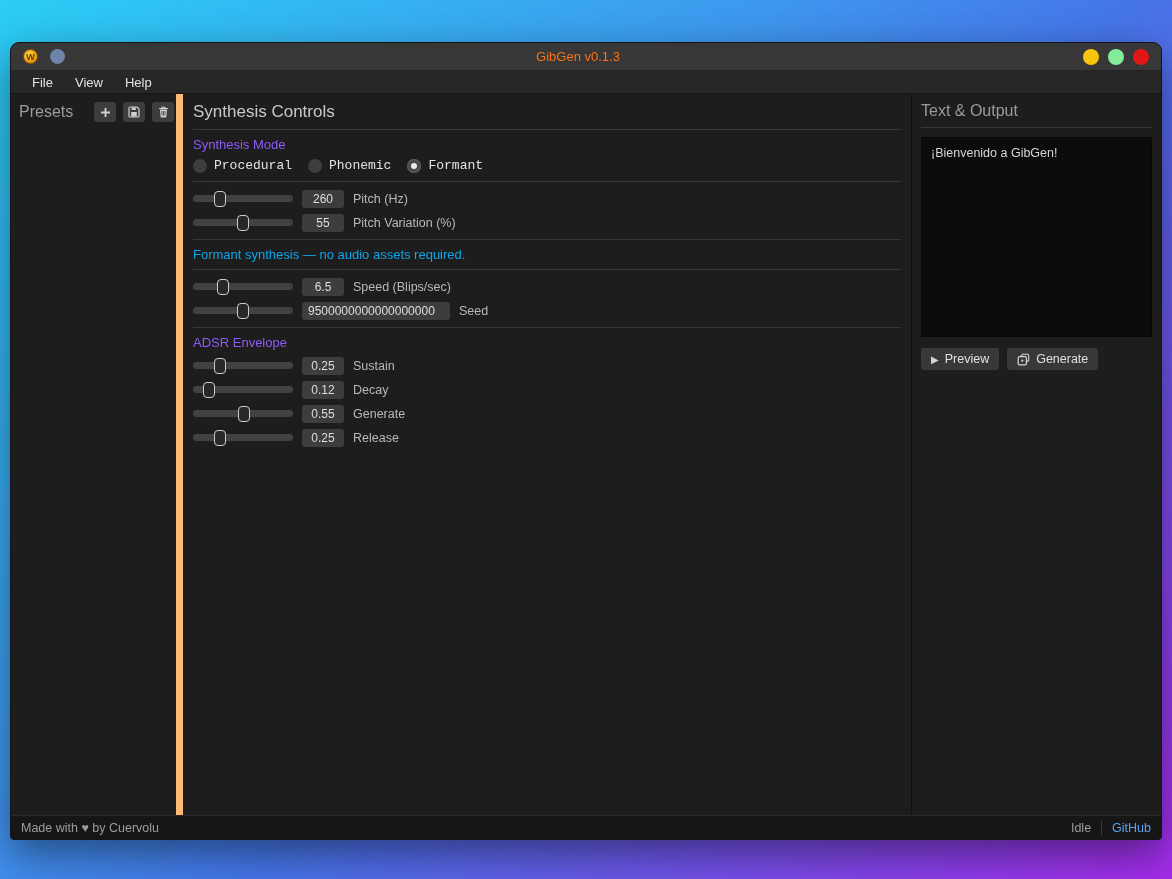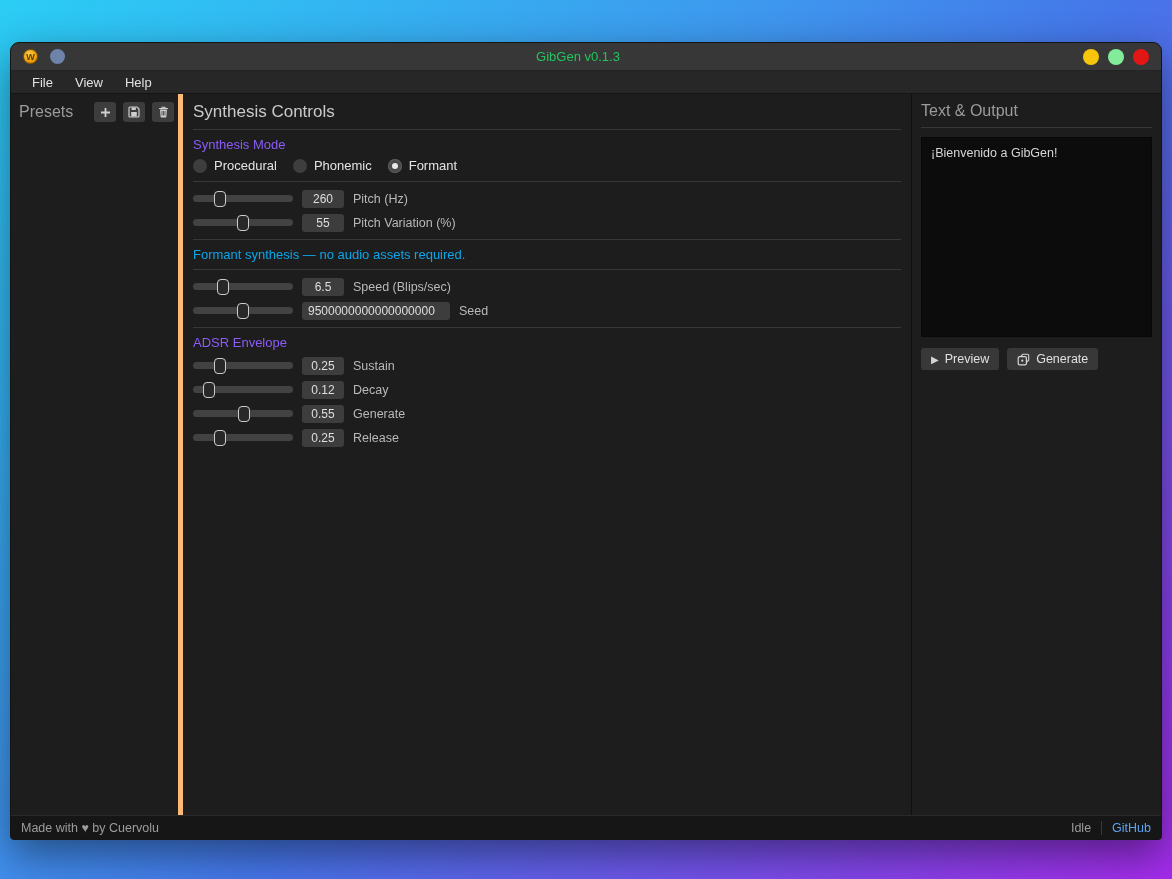--- a/index.html
+++ b/index.html
@@ -22,48 +22,48 @@
     border-bottom: 1px solid #232323;
   }
   .tb-left { display: flex; align-items: center; gap: 12px; padding-left: 12px; z-index: 2; }
   .app-badge { width: 15px; height: 15px; border-radius: 50%;
     background: radial-gradient(circle at 40% 35%, #ffd34d, #e89606 70%, #b36a00);
     border: 1px solid #8a5a00; color: #5c3a00; font-size: 9px; font-weight: bold;
     display: flex; align-items: center; justify-content: center; }
   .dot-badge { width: 15px; height: 15px; border-radius: 50%; background: #6d83a9; }
   .tb-title {
     position: absolute; left: 0; right: 16px; text-align: center;
-    color: #22c55e; font-size: 13px;
+    color: #f97316; font-size: 13px;
   }
   .tb-right { margin-left: auto; display: flex; align-items: center; gap: 9px; padding-right: 12px; z-index: 2; }
   .traffic { width: 16px; height: 16px; border-radius: 50%; }
   
   .menubar {
     height: 23px; flex: 0 0 23px; background: #272727; border-bottom: 1px solid #141414;
     display: flex; align-items: center; padding-left: 12px; gap: 4px;
   }
   .menu-item { color: #e2e2e2; font-size: 13px; padding: 2px 9px; border-radius: 3px; cursor: default; }
   
   .content { flex: 1; display: flex; min-height: 0; background: #1d1d1d; }
-  .panel-left { width: 172px; flex: 0 0 172px; border-right: 5px solid #fdba74; padding: 8px 8px; }
+  .panel-left { width: 172px; flex: 0 0 172px; border-right: 7px solid #fdba74; padding: 8px 8px; }
   .panel-main { flex: 1; padding: 8px 10px; border-right: 1px solid #101010; }
   .panel-right { width: 249px; flex: 0 0 249px; padding: 8px 9px; display: flex; flex-direction: column; }
   .panel-header-row { display: flex; align-items: center; gap: 7px; }
   .panel-title { color: #9b9b9b; font-size: 16px; }
   .panel-title.bright { color: #c9c9c9; font-size: 17px; }
   .hr { border: none; border-top: 1px solid #383838; margin: 7px 0; }
   .tool-btn {
     width: 22px; height: 20px; background: #3d3d3d; border: none; border-radius: 3px;
     color: #cfcfcf; display: flex; align-items: center; justify-content: center; cursor: pointer;
   }
   .tool-btn svg { display: block; }
   .presets-tools { display: flex; gap: 7px; margin-left: 14px; }
   
   .section-label { color: #8b5cf6; font-size: 13px; margin: 4px 0 6px; }
-  .radio-row { display: flex; align-items: center; gap: 16px; margin: 2px 0 8px; }
+  .radio-row { display: flex; align-items: center; gap: 16px; margin: 2px 0 8px; font-family: Liberation Mono, monospace; }
   .radio { display: flex; align-items: center; gap: 7px; cursor: pointer; }
   .radio-circle { width: 14px; height: 14px; border-radius: 50%; background: #3e3e3e; position: relative; }
   .radio-circle.sel { background: #4a4a4a; box-shadow: inset 0 0 0 1px #5c5c5c; }
   .radio-circle.sel::after {
     content: ""; position: absolute; left: 4px; top: 4px; width: 6px; height: 6px;
     border-radius: 50%; background: #e8e8e8;
   }
   .radio-label { color: #e3e3e3; font-size: 13px; }
   .slider-row { display: flex; align-items: center; gap: 9px; margin: 5px 0; height: 19px; }
   .track {

